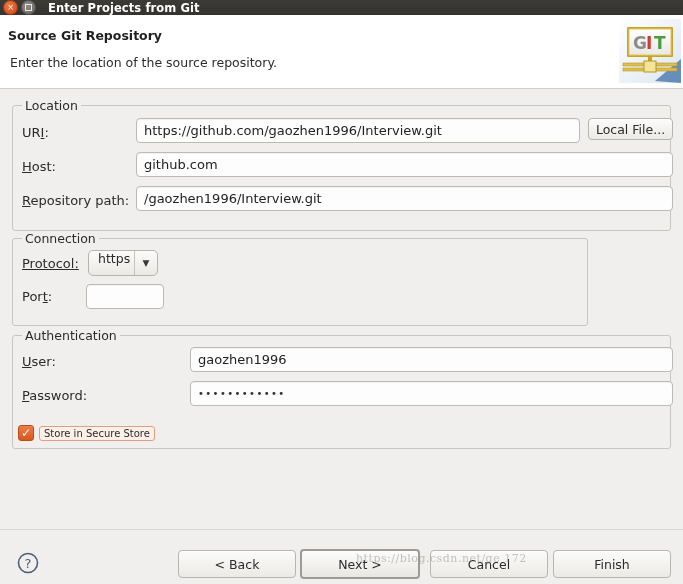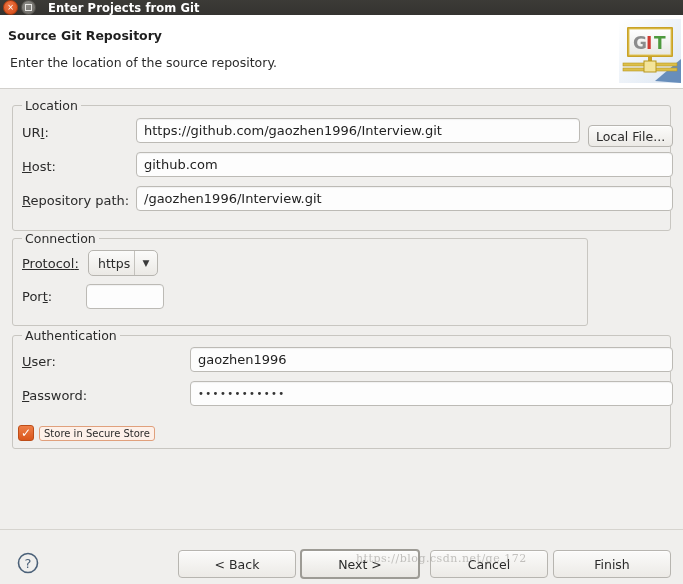--- a/index.html
+++ b/index.html
@@ -168,21 +168,20 @@
   }
 
   .combo {
     position: absolute;
     box-sizing: border-box;
     height: 26px;
     background: linear-gradient(to bottom, #fbfbfa 0%, #ebe9e5 100%);
     border: 1px solid #b7b5b0;
     border-radius: 5px;
     display: flex;
-    align-items: center;
     overflow: hidden;
   }
   .combo-text {
     flex: 1;
     padding-left: 9px;
     font-size: 12.5px;
     color: #2b2b2b;
   }
   .combo-sep {
     width: 1px;
@@ -298,21 +297,21 @@
     </svg>
   </div>
 
   <div class="body">
 
     <div class="group" style="left:12px; top:16px; width:659px; height:126px;">
       <span class="group-title">Location</span>
     </div>
     <div class="row-label" style="left:22px; top:36px;">UR<span class="mn">I</span>:</div>
     <div class="textfield" style="left:136px; top:29px; width:444px;">https://github.com/gaozhen1996/Interview.git</div>
-    <div class="pushbtn" style="left:588px; top:36px; width:85px; height:22px;">Local File...</div>
+    <div class="pushbtn" style="left:588px; top:29px; width:85px; height:22px;">Local File...</div>
 
     <div class="row-label" style="left:22px; top:70px;"><span class="mn">H</span>ost:</div>
     <div class="textfield" style="left:136px; top:63px; width:537px;">github.com</div>
 
     <div class="row-label" style="left:22px; top:104px;"><span class="mn">R</span>epository path:</div>
     <div class="textfield" style="left:136px; top:97px; width:537px;">/gaozhen1996/Interview.git</div>
 
     <div class="group" style="left:12px; top:149px; width:576px; height:88px;">
       <span class="group-title">Connection</span>
     </div>

